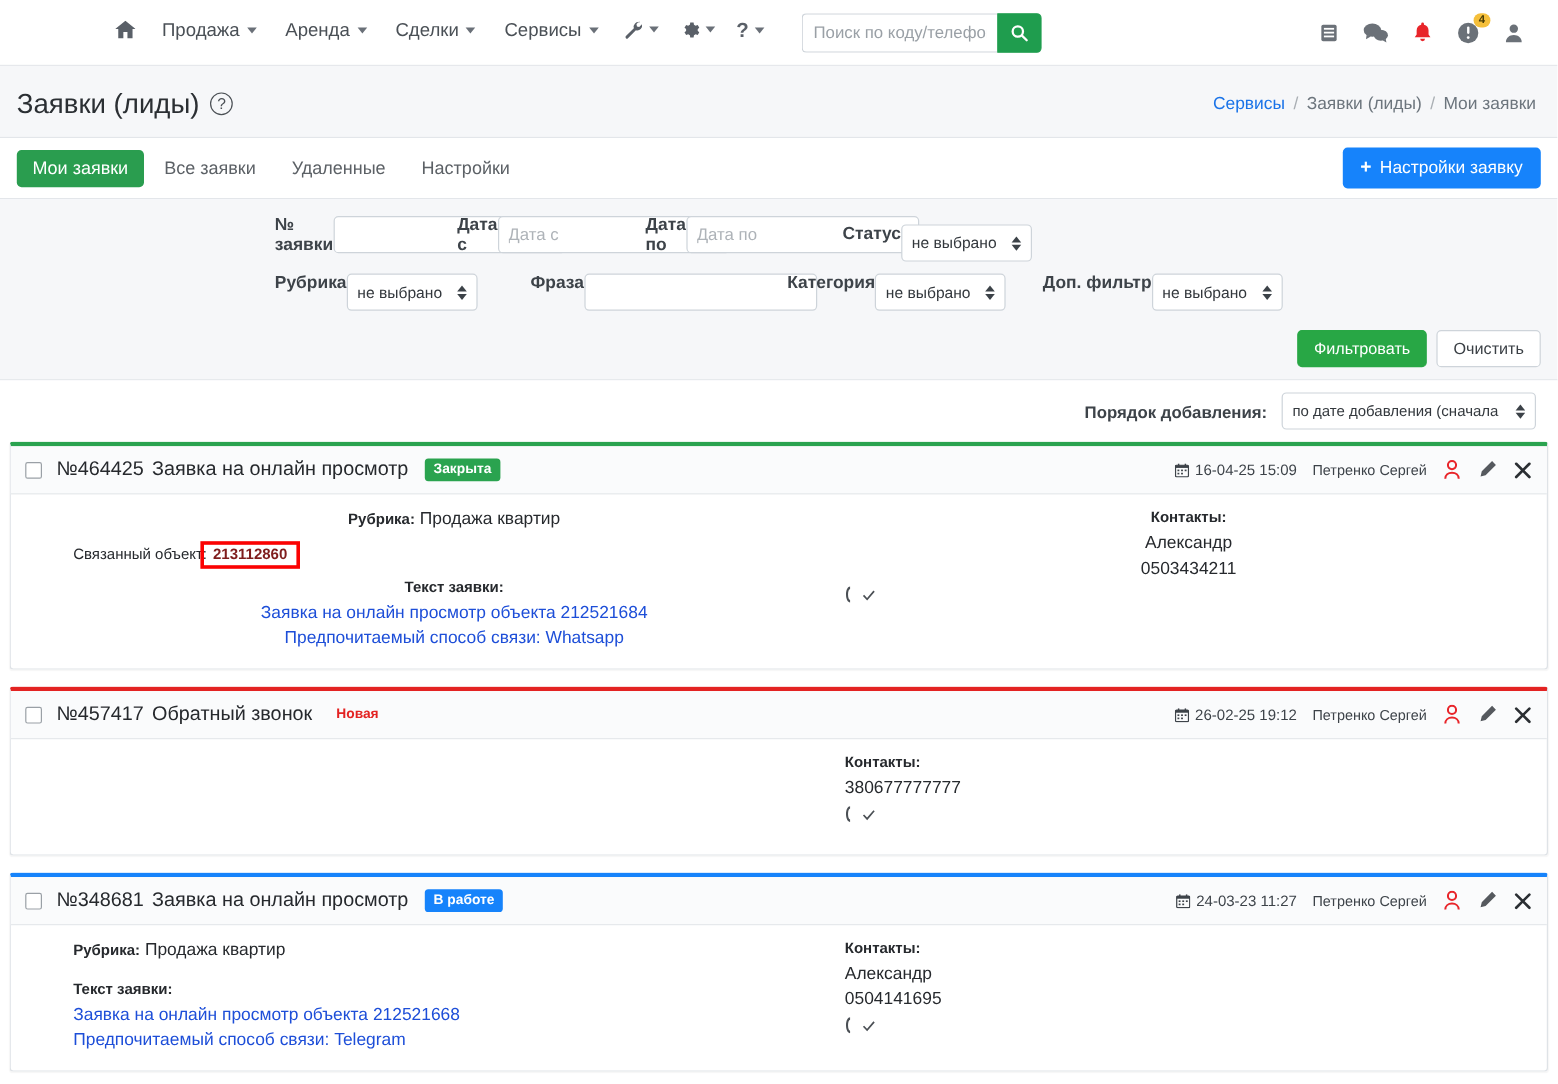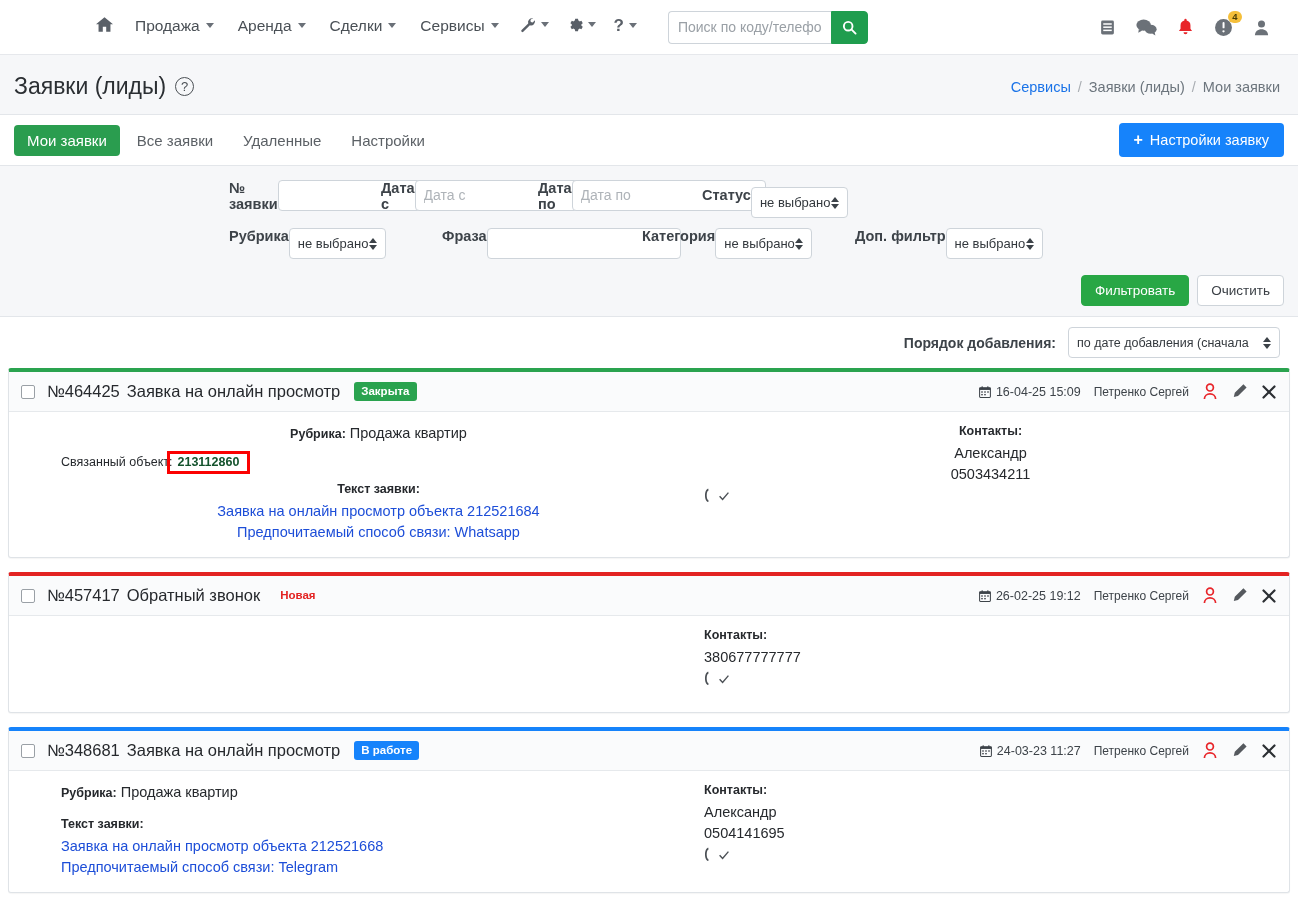--- a/index.html
+++ b/index.html
@@ -219,21 +219,21 @@
     font-size: 13px;
     font-family: inherit;
     padding: 0 8px;
     color: #33383d;
     outline: none;
   }
   .fld input::placeholder { color: #aeb3b8; font-size: 14px; }
   .sel-wrap { position: relative; display: inline-block; }
   .sel-wrap select {
     -webkit-appearance: none; appearance: none;
-    padding-right: 16px;
+    padding-right: 28px;
     width: 100%;
     cursor: pointer;
   }
   .sel-arrows {
     position: absolute;
     right: 9px; top: 50%;
     transform: translateY(-50%);
     pointer-events: none;
     display: flex; flex-direction: column; gap: 2px;
     color: #3c4248;
@@ -372,21 +372,21 @@
   .card-body {
     display: flex;
     padding: 12px 12px 14px 12px;
     min-height: 96px;
   }
   .col-left { width: 635px; flex: none; margin-left: 40px; }
   .col-right { flex: 1; padding-left: 8px; }
   .row-line { font-size: 14.5px; color: #26292d; margin-bottom: 7px; line-height: 1.35; }
   .lbl-bold { font-weight: bold; font-size: 12.5px; color: #26292d; }
   .row-sm { font-size: 12.5px; color: #26292d; margin-bottom: 7px; display: flex; align-items: baseline; }
-  .link-blue { color: #14532d; font-weight: bold; font-size: 12.5px; text-decoration: none; cursor: pointer; }
+  .link-blue { color: #7f1d1d; font-weight: bold; font-size: 12.5px; text-decoration: none; cursor: pointer; }
   .annot-box {
     border: 3px solid #fb0202;
     padding: 1px 8px;
     margin-left: -6px;
     display: inline-block;
     line-height: 1.25;
   }
   .sect-label { font-weight: bold; font-size: 12.5px; color: #26292d; margin-bottom: 5px; }
   .body-text { font-size: 14.5px; color: #1d4ed8; line-height: 1.45; }
   .contact-name, .contact-phone { font-size: 14.5px; color: #26292d; line-height: 1.45; }
@@ -555,21 +555,21 @@
         <span class="sel-arrows">
             <i class="up"></i>
             <i class="dn"></i>
           </span>
       </div>
     </div>
     <div class="fld" style="margin-left:13px;width:200px;">
       <label>Фраза</label>
       <input type="text" placeholder="" style="">
     </div>
-    <div class="fld" style="width:200px;">
+    <div class="fld" style="margin-left:14px;width:200px;">
       <label>Категория</label>
       <div class="sel-wrap">
         <select>
           <option>не выбрано</option>
         </select>
         <span class="sel-arrows">
             <i class="up"></i>
             <i class="dn"></i>
           </span>
       </div>

